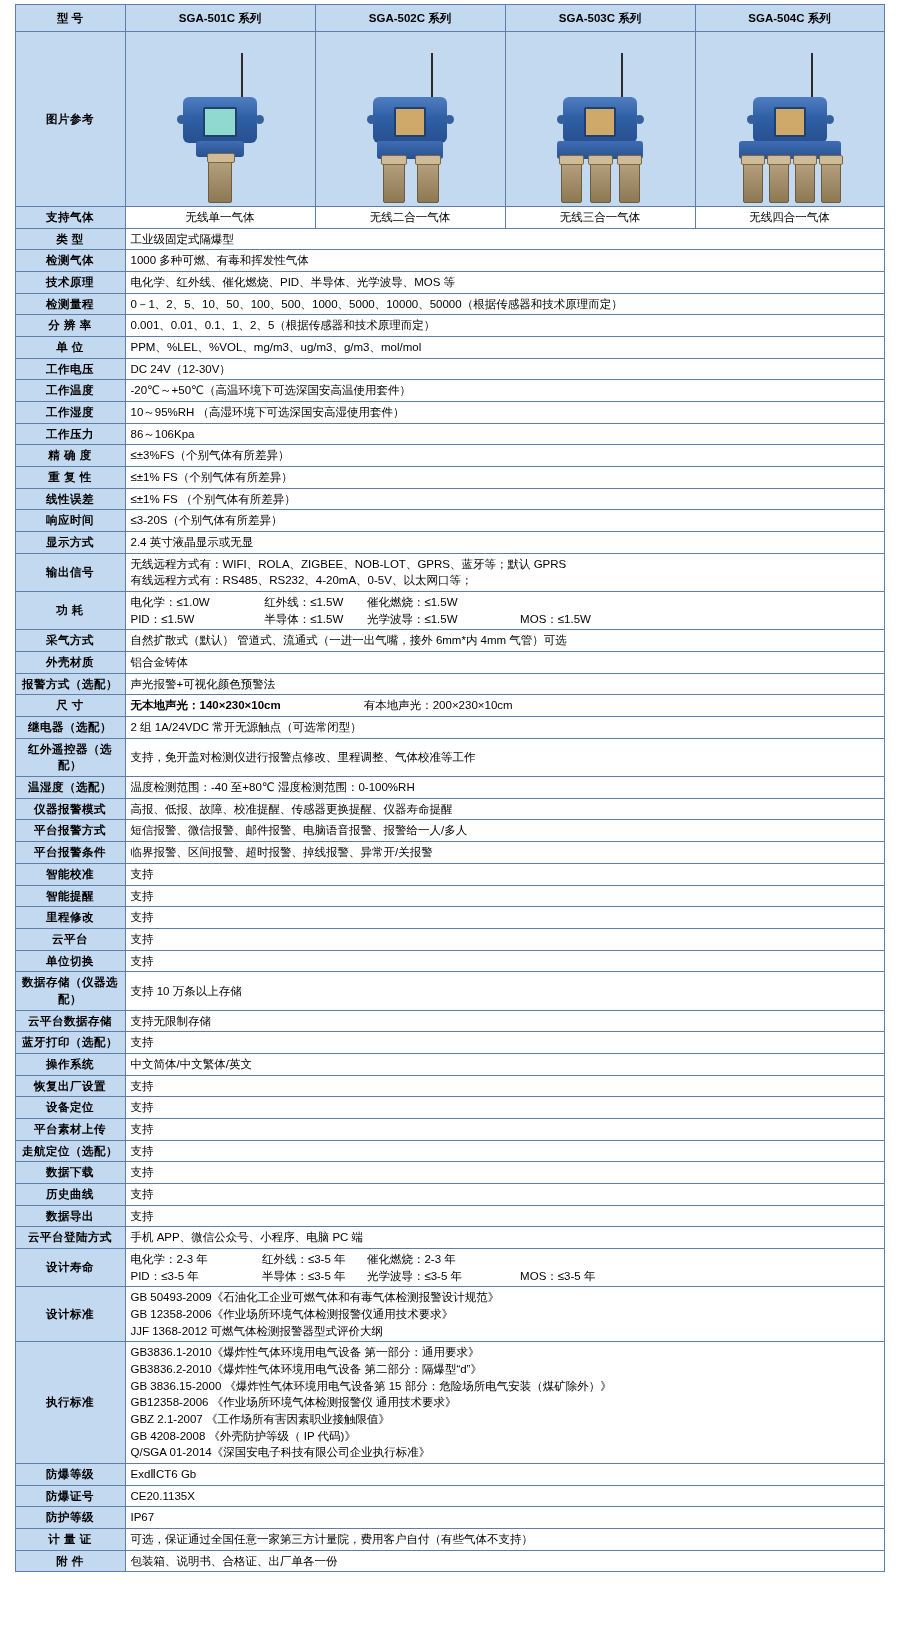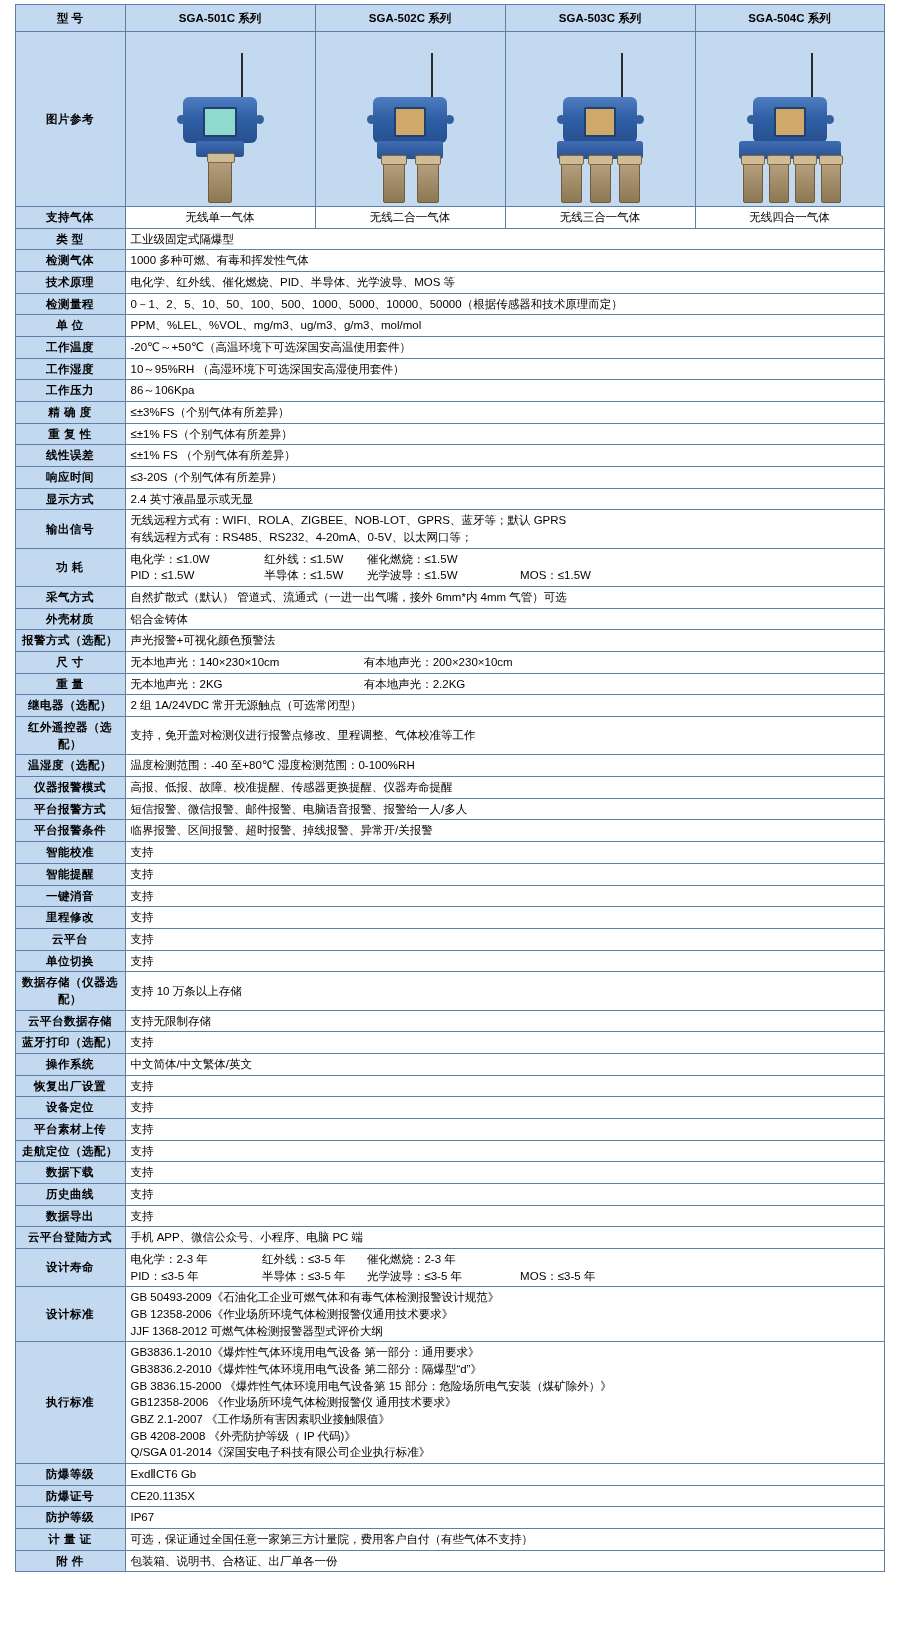--- a/index.html
+++ b/index.html
@@ -181,22 +181,30 @@
         </tr>
       <tr>
           <td class="lbl">技术原理</td>
           <td class="val" colspan="4">电化学、红外线、催化燃烧、PID、半导体、光学波导、MOS 等</td>
         </tr>
       <tr>
           <td class="lbl">检测量程</td>
           <td class="val" colspan="4">0－1、2、5、10、50、100、500、1000、5000、10000、50000（根据传感器和技术原理而定）</td>
         </tr>
       <tr>
+          <td class="lbl">分 辨 率</td>
+          <td class="val" colspan="4">0.001、0.01、0.1、1、2、5（根据传感器和技术原理而定）</td>
+        </tr>
+      <tr>
           <td class="lbl">单   位</td>
           <td class="val" colspan="4">PPM、%LEL、%VOL、mg/m3、ug/m3、g/m3、mol/mol</td>
+        </tr>
+      <tr>
+          <td class="lbl">工作电压</td>
+          <td class="val" colspan="4">DC 24V（12-30V）</td>
         </tr>
       <tr>
           <td class="lbl">工作温度</td>
           <td class="val" colspan="4">-20℃～+50℃（高温环境下可选深国安高温使用套件）</td>
         </tr>
       <tr>
           <td class="lbl">工作湿度</td>
           <td class="val" colspan="4">10～95%RH  （高湿环境下可选深国安高湿使用套件）</td>
         </tr>
       <tr>
@@ -258,32 +266,25 @@
           <td class="val" colspan="4">铝合金铸体</td>
         </tr>
       <tr>
           <td class="lbl">报警方式（选配）</td>
           <td class="val" colspan="4">声光报警+可视化颜色预警法</td>
         </tr>
 
       <tr>
         <td class="lbl">尺   寸</td>
         <td class="val" colspan="4">
-          <span style="display:inline-block;width:230px;">无本地声光：140×230×10cm</span>
+          <span style="display:inline-block;width:230px;font-weight:bold;">无本地声光：140×230×10cm</span>
           <span>有本地声光：200×230×10cm</span>
         </td>
       </tr>
 
-      <tr>
-        <td class="lbl">重   量</td>
-        <td class="val" colspan="4">
-          <span style="display:inline-block;width:230px;">无本地声光：2KG</span>
-          <span>有本地声光：2.2KG</span>
-        </td>
-      </tr>
 
       <tr>
           <td class="lbl">继电器（选配）</td>
           <td class="val" colspan="4">2 组 1A/24VDC 常开无源触点（可选常闭型）</td>
         </tr>
       <tr>
           <td class="lbl">红外遥控器（选配）</td>
           <td class="val" colspan="4">支持，免开盖对检测仪进行报警点修改、里程调整、气体校准等工作</td>
         </tr>
       <tr>
@@ -301,24 +302,20 @@
       <tr>
           <td class="lbl">平台报警条件</td>
           <td class="val" colspan="4">临界报警、区间报警、超时报警、掉线报警、异常开/关报警</td>
         </tr>
       <tr>
           <td class="lbl">智能校准</td>
           <td class="val" colspan="4">支持</td>
         </tr>
       <tr>
           <td class="lbl">智能提醒</td>
-          <td class="val" colspan="4">支持</td>
-        </tr>
-      <tr>
-          <td class="lbl">一键消音</td>
           <td class="val" colspan="4">支持</td>
         </tr>
       <tr>
           <td class="lbl">里程修改</td>
           <td class="val" colspan="4">支持</td>
         </tr>
       <tr>
           <td class="lbl">云平台</td>
           <td class="val" colspan="4">支持</td>
         </tr>

